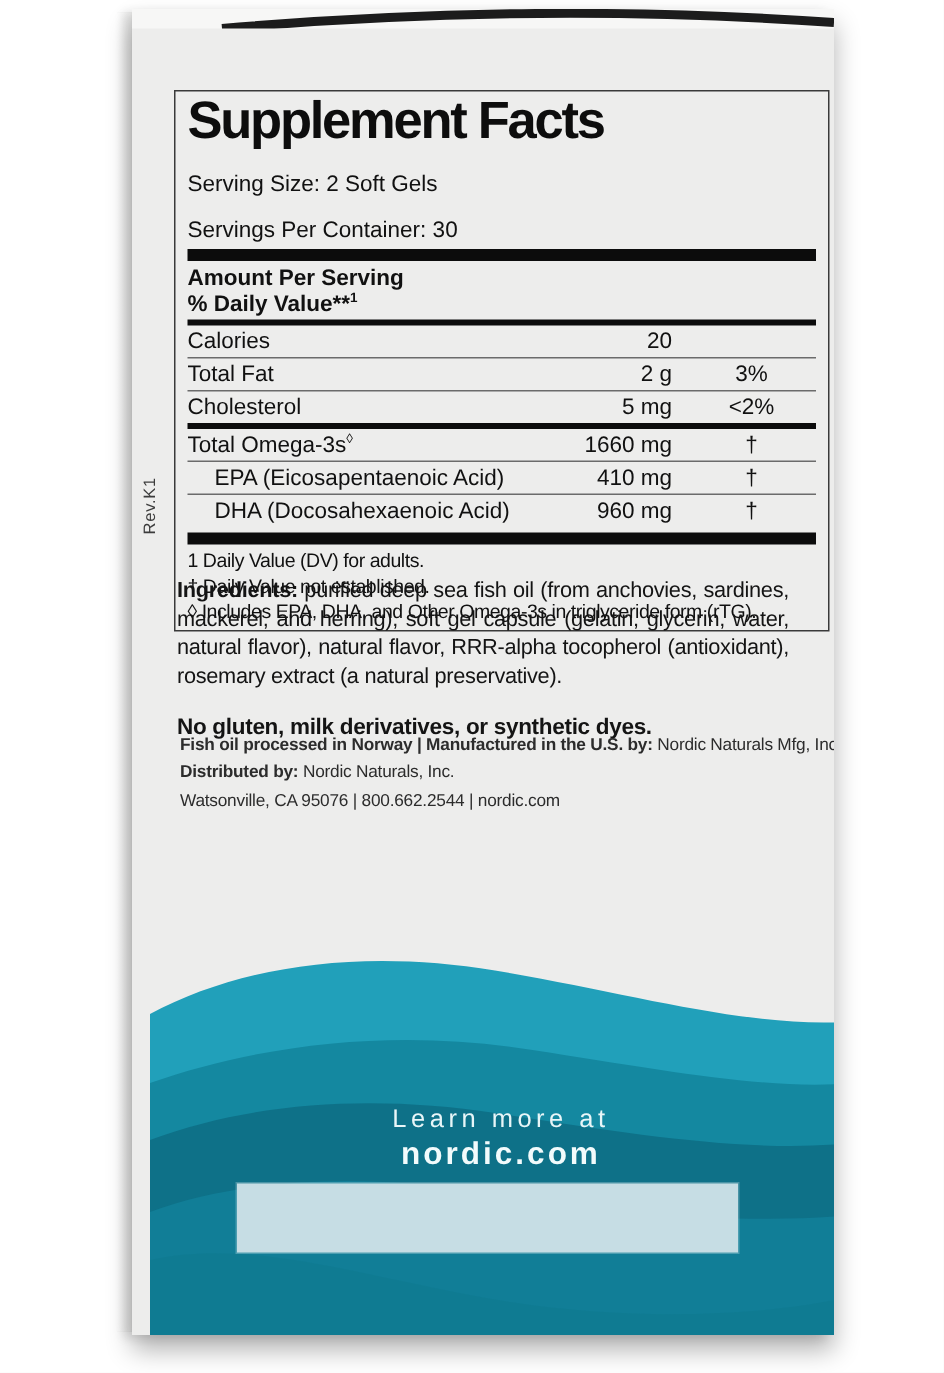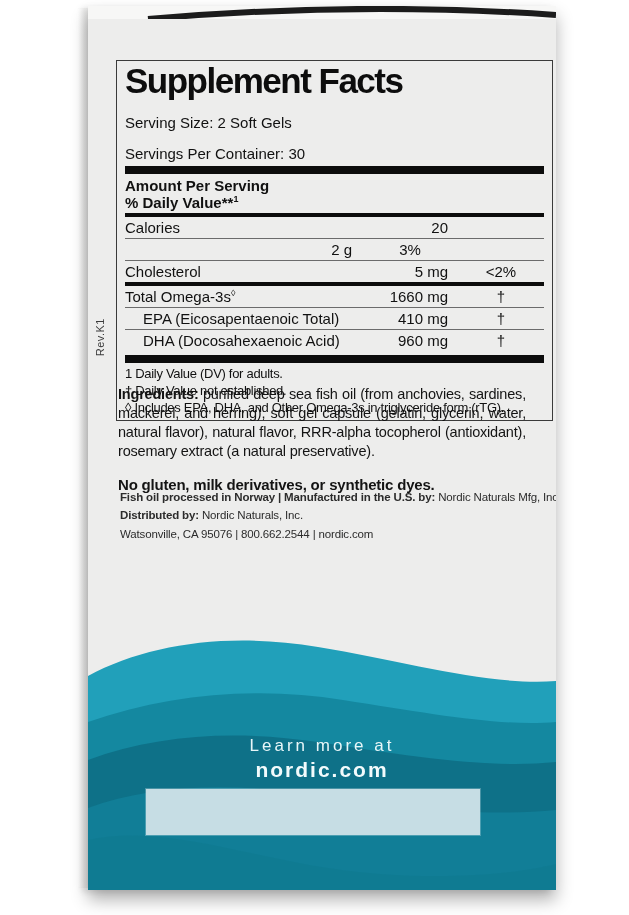--- a/index.html
+++ b/index.html
@@ -49,21 +49,21 @@
     position:absolute; left:30px; top:379px; width:408px;
     font-size:14.5px; line-height:1.3; color:#141414; text-align:justify; letter-spacing:-0.2px;
   }
   .bold { font-weight:bold; }
   .no-claim { position:absolute; left:30px; top:446px; width:408px; font-size:15px; font-weight:bold; color:#141414; letter-spacing:-0.2px;margin-top:24px; }
 
   .distribution { position:absolute; left:32px; top:482px; width:430px; font-size:11.5px; letter-spacing:-0.15px; color:#2c2c2c; line-height:1.6; }
   .distribution .line { white-space:nowrap; }
 
   
-  .wave-wrap { position:absolute; left:0; bottom:0; width:468px; height:266px; overflow:hidden; }
+  .wave-wrap { position:absolute; left:12px; bottom:0; width:468px; height:266px; overflow:hidden; }
   .wave-svg { position:absolute; left:0; top:0; width:468px; height:266px; display:block; }
   .learn-more {
     position:absolute; left:0; top:112px; width:100%; text-align:center;
     color:#e8f6f8; font-size:17px; letter-spacing:3px; font-weight:normal;
   }
   .website {
     position:absolute; left:0; top:134px; width:100%; text-align:center;
     color:#f2fbfc; font-size:21px; font-weight:bold; letter-spacing:2px;
   }
   .barcode-area {
@@ -101,38 +101,39 @@
       </div>
 
       <div class="bar-med"></div>
 
       <div class="row sep">
         <span class="rname">Calories</span>
         <span class="ramt">20</span>
         <span class="rdv"></span>
       </div>
       <div class="row sep">
+        <span class="rname">Total Fat</span>
         <span class="ramt">2 g</span>
         <span class="rdv">3%</span>
       </div>
       <div class="row">
         <span class="rname">Cholesterol</span>
         <span class="ramt">5 mg</span>
         <span class="rdv">&lt;2%</span>
       </div>
 
       <div class="bar-med"></div>
 
       <div class="row sep">
         <span class="rname"><span>Total Omega-3s</span><sup>◊</sup></span>
         <span class="ramt">1660 mg</span>
         <span class="rdv">†</span>
       </div>
       <div class="row sep indent">
-        <span class="rname">EPA (Eicosapentaenoic Total)</span>
+        <span class="rname">EPA (Eicosapentaenoic Acid)</span>
         <span class="ramt">410 mg</span>
         <span class="rdv">†</span>
       </div>
       <div class="row indent">
         <span class="rname">DHA (Docosahexaenoic Acid)</span>
         <span class="ramt">960 mg</span>
         <span class="rdv">†</span>
       </div>
 
       <div class="bar-thick"></div>

